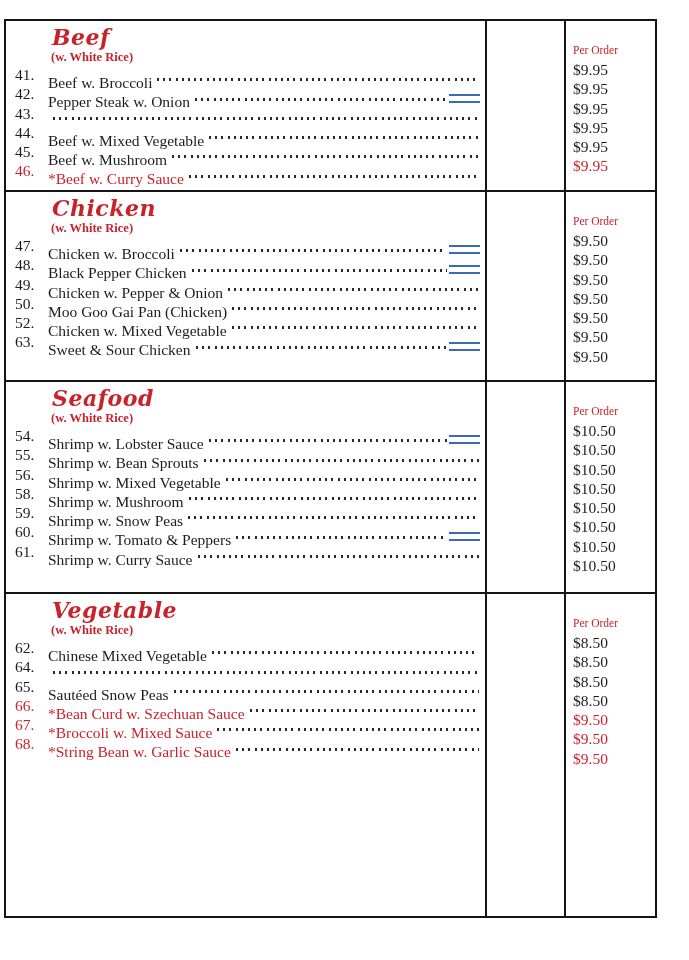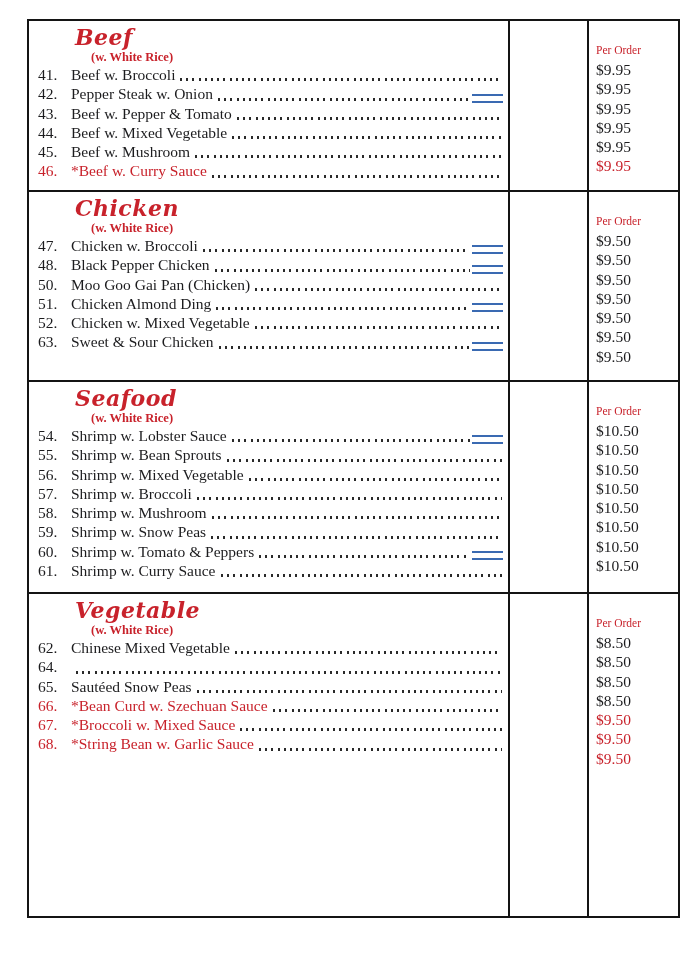--- a/index.html
+++ b/index.html
@@ -3,41 +3,41 @@
 <meta charset="utf-8">
 <style>
   :root { --red:#c8222b; --blue:#3a6ab2; --ink:#1c1c1e; --line:#141414; }
   * { box-sizing: border-box; }
   html,body { margin:0; padding:0; }
   body {
     width:689px; height:960px; background:#ffffff; position:relative;
     font-family:"Liberation Serif","DejaVu Serif",serif; color:var(--ink);
   }
   .menu-grid {
-    position:absolute; left:27px; top:19px;
+    position:absolute; left:4px; top:19px;
     display:grid;
     grid-template-columns:479px 77px 89px;
     grid-template-rows:169px 188px 210px 322px;
     gap:2px; background:var(--line); padding:2px;
   }
   .cell { background:#ffffff; overflow:hidden; }
   .left-cell { padding:4px 4px 0 9px; }
   .sec-title {
     margin-left:37px; color:var(--red);
     font-family:"DejaVu Serif","Liberation Serif",serif;
     font-style:italic; font-weight:bold; font-size:22px; line-height:25px;
     letter-spacing:0.5px;
   }
   .sec-sub {
-    margin-left:53px; color:var(--red); font-weight:bold;
+    margin-left:36px; color:var(--red); font-weight:bold;
     font-size:12.5px; line-height:15px;
   }
   .item { display:flex; height:19.3px; font-size:15.5px; }
   .item .num { flex:none; width:33px; line-height:19.3px; }
-  .item .nm  { flex:none; line-height:19.3px; white-space:pre; }
+  .item .nm  { flex:none; line-height:19.3px; white-space:pre;margin-top:8px; }
   .leader {
     flex:1 1 auto; align-self:flex-end; height:3px;
     margin:0 2px 3px 5px;
     background:repeating-linear-gradient(to right,#2a2a2a 0 2px,transparent 2px 6.2px);
     background-position:0 100%; background-size:100% 3px; background-repeat:no-repeat;
   }
   .mark {
     flex:none; width:31px; height:9px; align-self:flex-end; margin:0 1px 1px 0;
     border-top:2.6px solid var(--blue); border-bottom:2.6px solid var(--blue);
     background:#ffffff;
@@ -60,21 +60,20 @@
         <span class="leader"></span>
       </div>
       <div class="item">
         <span class="num">42.</span>
         <span class="nm">Pepper Steak w. Onion</span>
         <span class="leader"></span>
         <span class="mark"></span>
       </div>
       <div class="item">
         <span class="num">43.</span>
-        <span class="nm">Beef w. Pepper &amp; Tomato</span>
         <span class="leader"></span>
       </div>
       <div class="item">
         <span class="num">44.</span>
         <span class="nm">Beef w. Mixed Vegetable</span>
         <span class="leader"></span>
       </div>
       <div class="item">
         <span class="num">45.</span>
         <span class="nm">Beef w. Mushroom</span>
@@ -105,31 +104,30 @@
         <span class="leader"></span>
         <span class="mark"></span>
       </div>
       <div class="item">
         <span class="num">48.</span>
         <span class="nm">Black Pepper Chicken</span>
         <span class="leader"></span>
         <span class="mark"></span>
       </div>
       <div class="item">
+        <span class="num">49.</span>
+        <span class="nm">Chicken w. Pepper &amp; Onion</span>
+        <span class="leader"></span>
+      </div>
+      <div class="item">
         <span class="num">50.</span>
         <span class="nm">Moo Goo Gai Pan (Chicken)</span>
         <span class="leader"></span>
       </div>
       <div class="item">
-        <span class="num">51.</span>
-        <span class="nm">Chicken Almond Ding</span>
-        <span class="leader"></span>
-        <span class="mark"></span>
-      </div>
-      <div class="item">
         <span class="num">52.</span>
         <span class="nm">Chicken w. Mixed Vegetable</span>
         <span class="leader"></span>
       </div>
       <div class="item">
         <span class="num">63.</span>
         <span class="nm">Sweet &amp; Sour Chicken</span>
         <span class="leader"></span>
         <span class="mark"></span>
       </div>
@@ -155,25 +153,20 @@
         <span class="mark"></span>
       </div>
       <div class="item">
         <span class="num">55.</span>
         <span class="nm">Shrimp w. Bean Sprouts</span>
         <span class="leader"></span>
       </div>
       <div class="item">
         <span class="num">56.</span>
         <span class="nm">Shrimp w. Mixed Vegetable</span>
-        <span class="leader"></span>
-      </div>
-      <div class="item">
-        <span class="num">57.</span>
-        <span class="nm">Shrimp w. Broccoli</span>
         <span class="leader"></span>
       </div>
       <div class="item">
         <span class="num">58.</span>
         <span class="nm">Shrimp w. Mushroom</span>
         <span class="leader"></span>
       </div>
       <div class="item">
         <span class="num">59.</span>
         <span class="nm">Shrimp w. Snow Peas</span>

